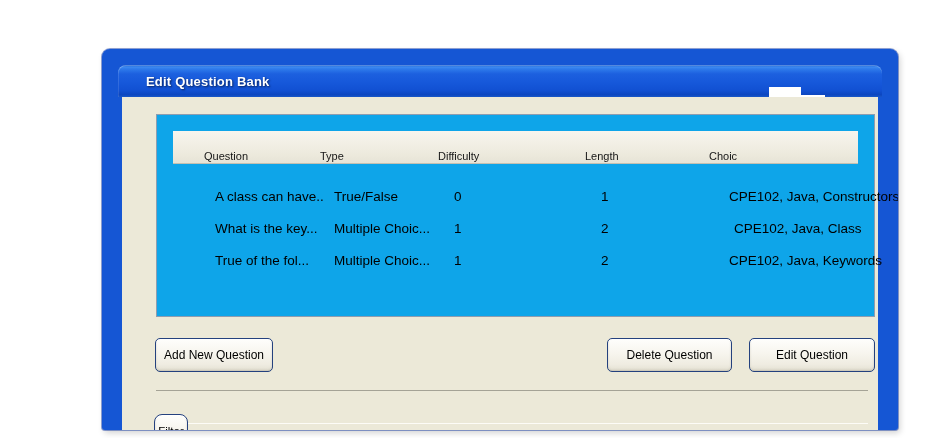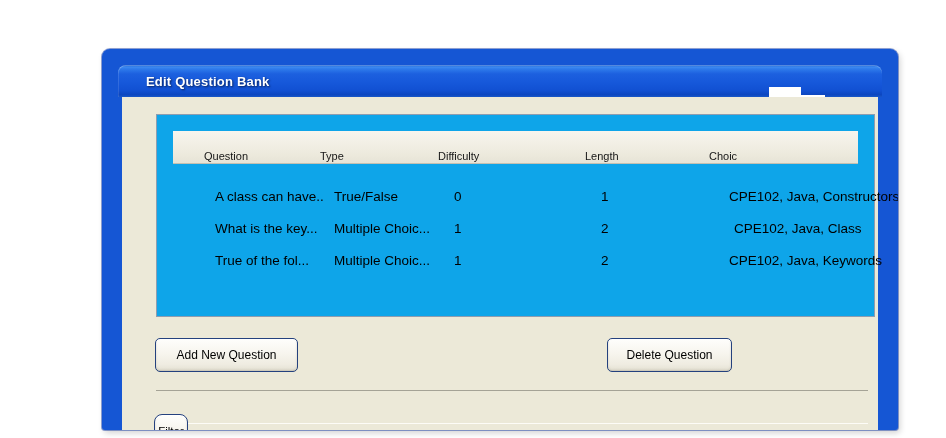--- a/index.html
+++ b/index.html
@@ -61,21 +61,21 @@
   .c1{left:10px}.c2{left:129px}.c3{left:249px}.c4{left:396px}.c5{left:524px}
   .trow.r2 .c5{left:529px}
   
   .xpbtn {
     position:absolute; border:1.5px solid #24417E; border-radius:5px;
     background:linear-gradient(180deg,#FEFEFC 0%,#F7F5EE 45%,#EFECE1 80%,#E3E0D1 100%);
     box-shadow:inset 0 1px 0 #fff, inset 0 -1px 2px rgba(160,155,140,.45);
     font-family:inherit; font-size:12px; color:#000; cursor:default;
     display:flex; align-items:center; justify-content:center; white-space:nowrap;
   }
-  .btn-add   { left:33px;  top:241px; width:143px; height:32px; }
+  .btn-add   { left:33px;  top:241px; width:118px; height:32px; }
   .btn-del   { left:485px; top:241px; width:125px; height:32px; }
   .btn-edit  { left:627px; top:241px; width:126px; height:32px; }
   .separator { position:absolute; left:34px; top:293px; width:712px; height:2px;
                border-top:1px solid #A5A396; border-bottom:1px solid #FDFCF7; }
   .btn-filter{ left:32px; top:317px; width:34px; height:23px; font-size:11.5px; border-radius:8px; }
 </style>
 </head>
 <body>
 
 <div class="stage">
@@ -126,20 +126,21 @@
             <span class="tc c2">Multiple Choic...</span>
             <span class="tc c3">1</span>
             <span class="tc c4">2</span>
             <span class="tc c5">CPE102, Java, Keywords</span>
           </div>
         </div>
       </div>
 
       <button class="xpbtn btn-add">Add New Question</button>
       <button class="xpbtn btn-del">Delete Question</button>
+      <button class="xpbtn btn-edit">Edit Question</button>
 
       <div class="separator"></div>
 
       <button class="xpbtn btn-filter">Filter</button>
 
     </div>
   </div>
 </div>
 
 </body></html>

